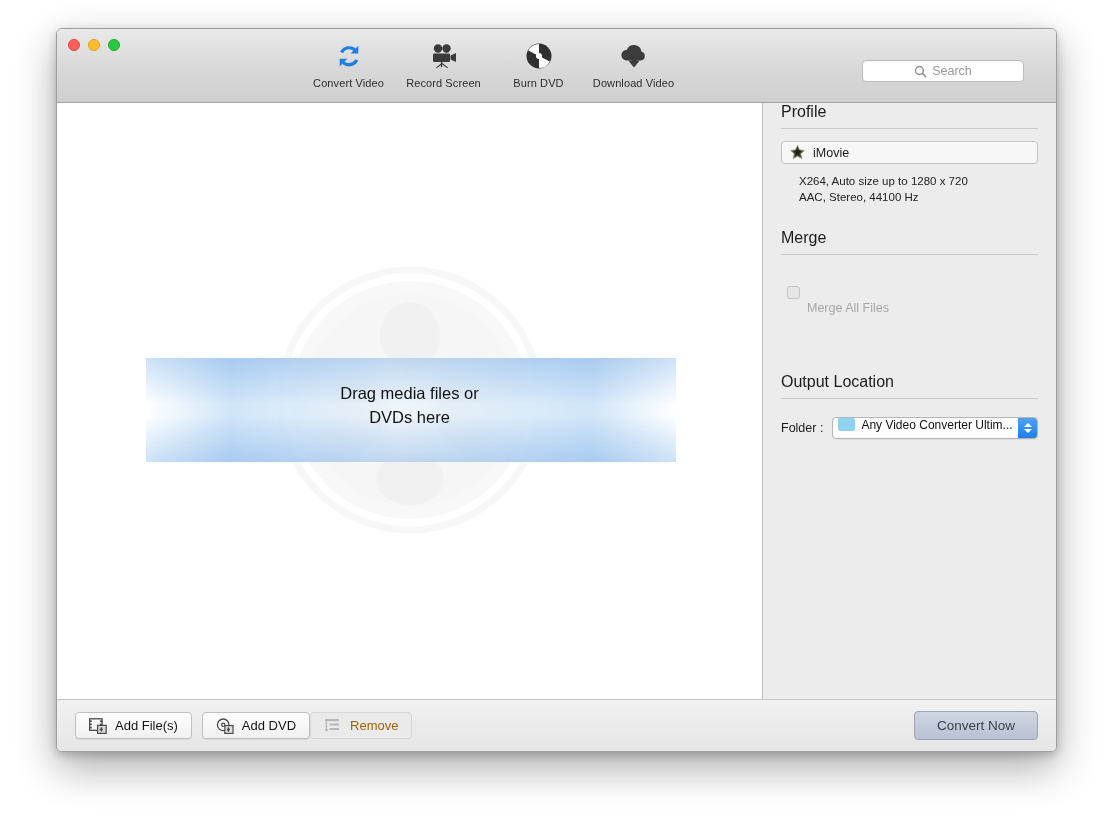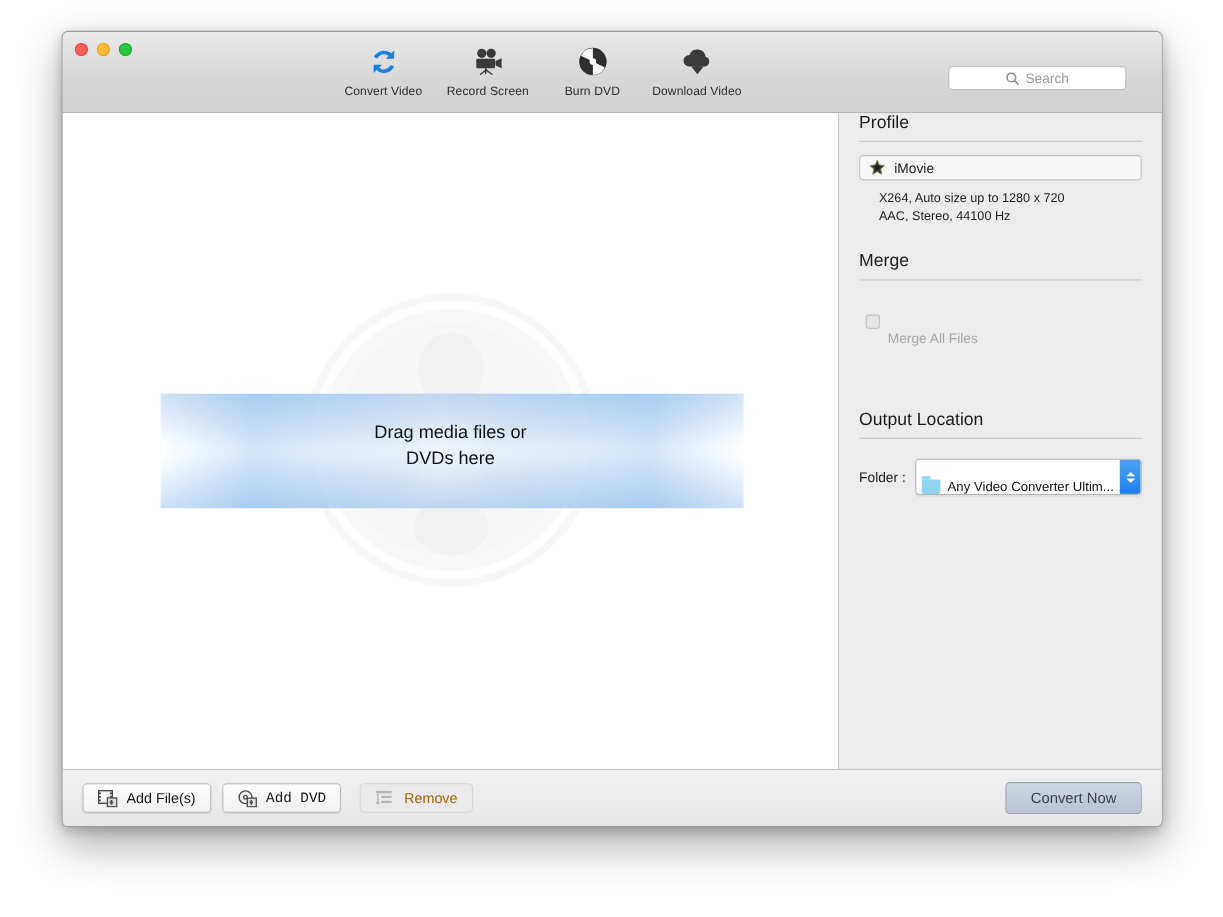--- a/index.html
+++ b/index.html
@@ -190,25 +190,25 @@
 
   
   #output-section{ margin-top:58px; }
   #folder-row{
     margin-top:18px;
     display:flex; align-items:center; gap:9px;
   }
   #folder-label{ font-size:12.5px; color:#1b1b1b; }
   #folder-select{
     flex:1;
-    height:33px;
+    height:22px;
     background:#ffffff;
     border:1px solid #b5b5b5;
     border-radius:4px;
-    display:flex; align-items:flex-end;
+    display:flex; align-items:flex-start;
     padding-left:5px;
     position:relative;
     overflow:hidden;
     box-shadow:0 1px 1px rgba(0,0,0,0.06);
   }
   #folder-icon{
     width:17px; height:13px;
     border-radius:1px 2px 2px 2px;
     background:#8fd3f0;
     margin-right:6px;
@@ -261,21 +261,21 @@
     box-shadow:0 1px 1px rgba(0,0,0,0.07);
     white-space:nowrap;
   }
   .btn.disabled{
     background:#eaeaea;
     border-color:#d6d6d6;
     color:#a16207;
     box-shadow:none;
   }
   #btn-addfiles{ margin-right:10px; }
-  #btn-adddvd{ margin-right:17px;font-family:Liberation Mono, monospace; }
+  #btn-adddvd{ margin-right:0; }
   #btn-convert{
     margin-left:auto;
     height:29px;
     padding:0 22px;
     font-size:13.5px;
     color:#3a3f4a;
     background:linear-gradient(to bottom,#cfd6e3,#b9c2d4);
     border:1px solid #9aa3b5;
     border-radius:4px;
     display:flex; align-items:center; justify-content:flex-end;

